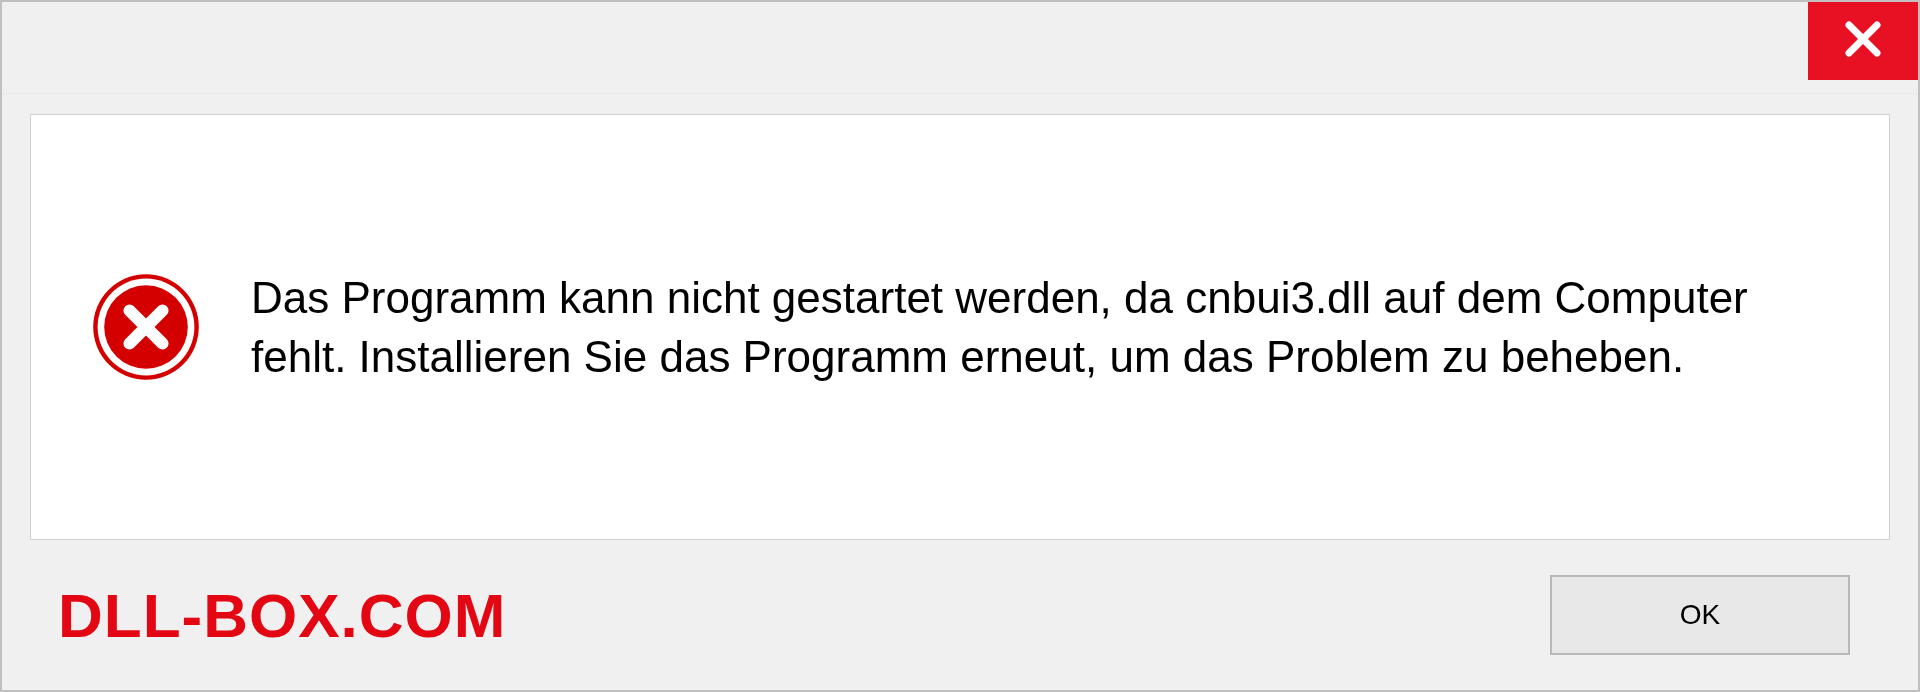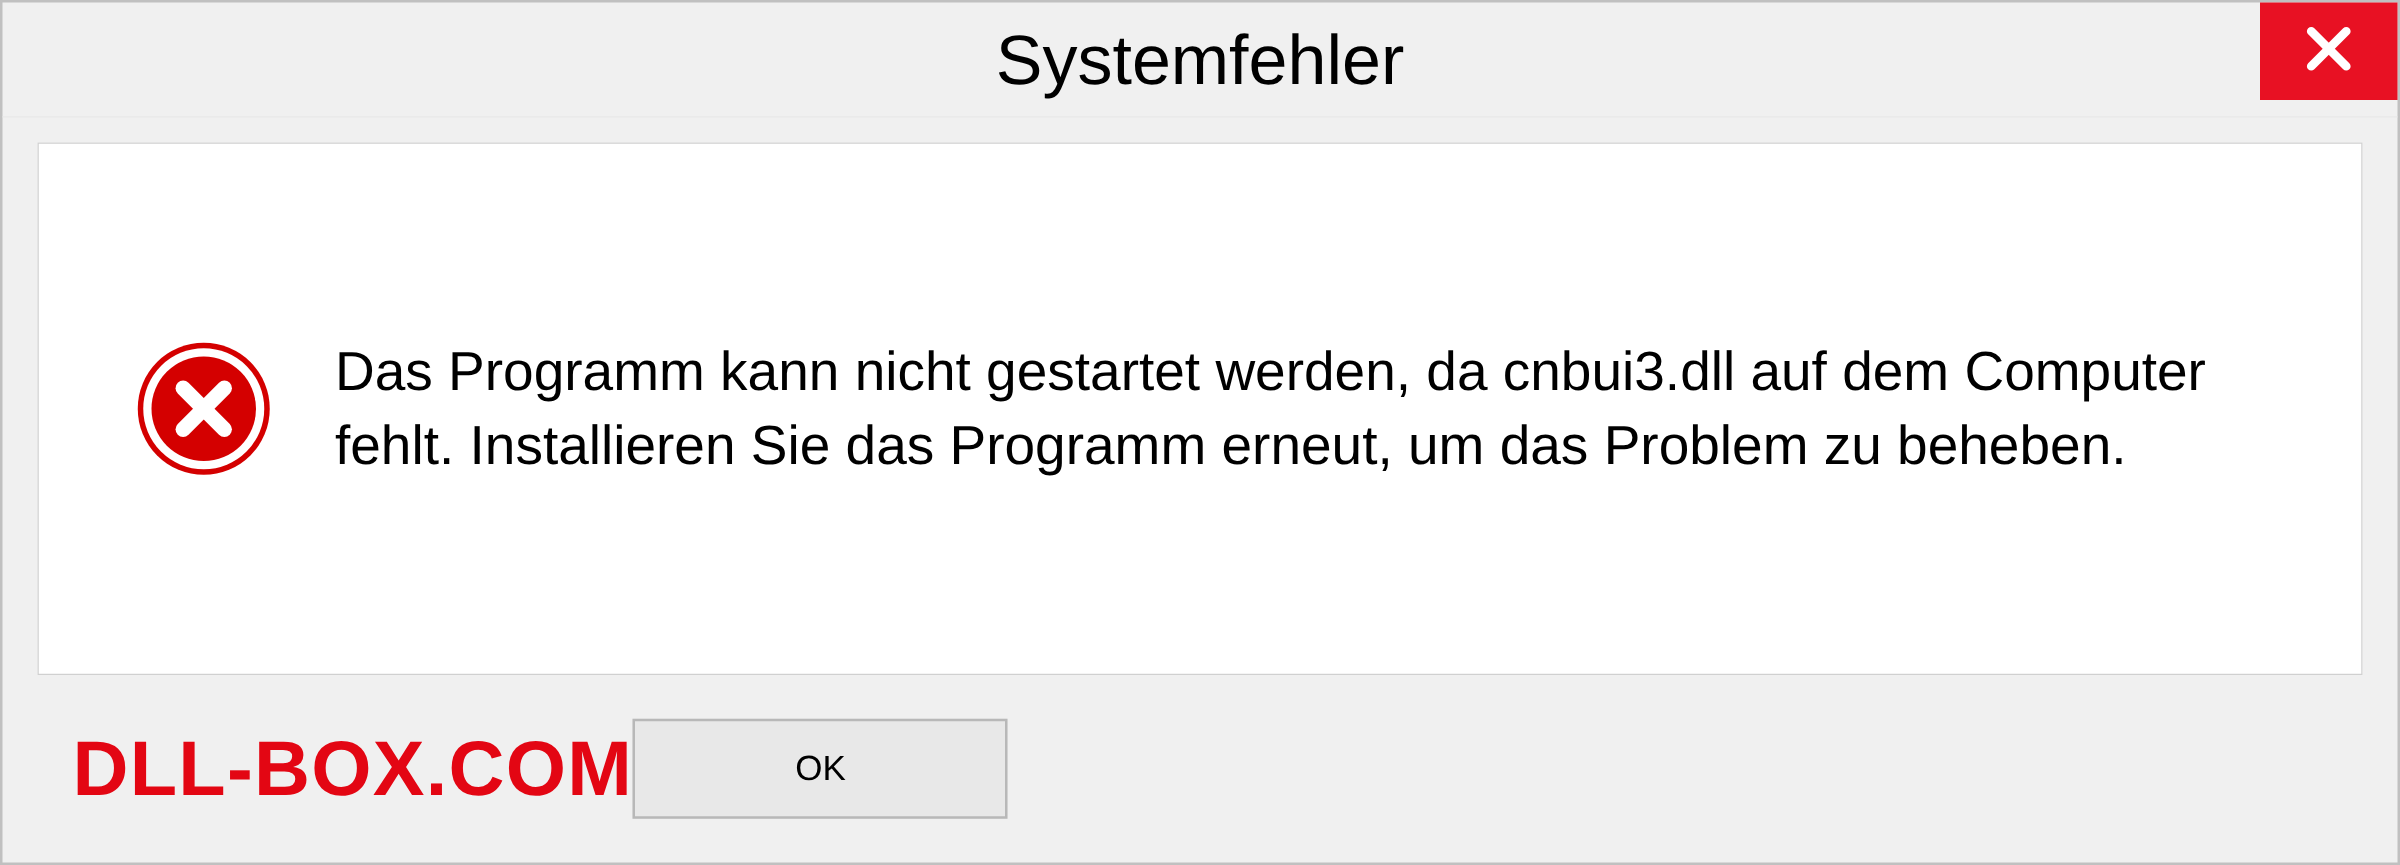--- a/index.html
+++ b/index.html
@@ -65,21 +65,21 @@
       display: flex;
       flex-direction: column;
     }
     
     .message-box {
       background: #ffffff;
       border: 1px solid #d0d0d0;
       flex: 1;
       display: flex;
       align-items: center;
-      padding: 40px 77px;
+      padding: 40px 60px;
       gap: 50px;
       min-height: 340px;
     }
     
     .error-icon {
       flex-shrink: 0;
       width: 110px;
       height: 110px;
     }
     
@@ -92,21 +92,21 @@
       font-size: 44px;
       line-height: 1.35;
       color: #000;
       font-weight: 400;
     }
     
     .footer {
       height: 150px;
       display: flex;
       align-items: center;
-      justify-content: flex-start;
+      justify-content: space-between;
       padding: 0 40px 0 28px;
     }
     
     .watermark {
       font-size: 62px;
       font-weight: 900;
       color: #e30613;
       letter-spacing: 1px;
       font-family: Arial, sans-serif;
     }
@@ -124,21 +124,20 @@
       cursor: pointer;
       font-family: inherit;
     }
   </style>
 </head>
 <body>
 
 <div class="dialog-window">
 
   <div class="titlebar">
-    <span class="title-text">Systemfehler</span>
     <div class="close-button">
       <span>
         <svg viewBox="0 0 24 24" fill="none" stroke="#ffffff" stroke-width="3.5" stroke-linecap="round">
           <line x1="5" y1="5" x2="19" y2="19"></line>
           <line x1="19" y1="5" x2="5" y2="19"></line>
         </svg>
       </span>
     </div>
   </div>
 

